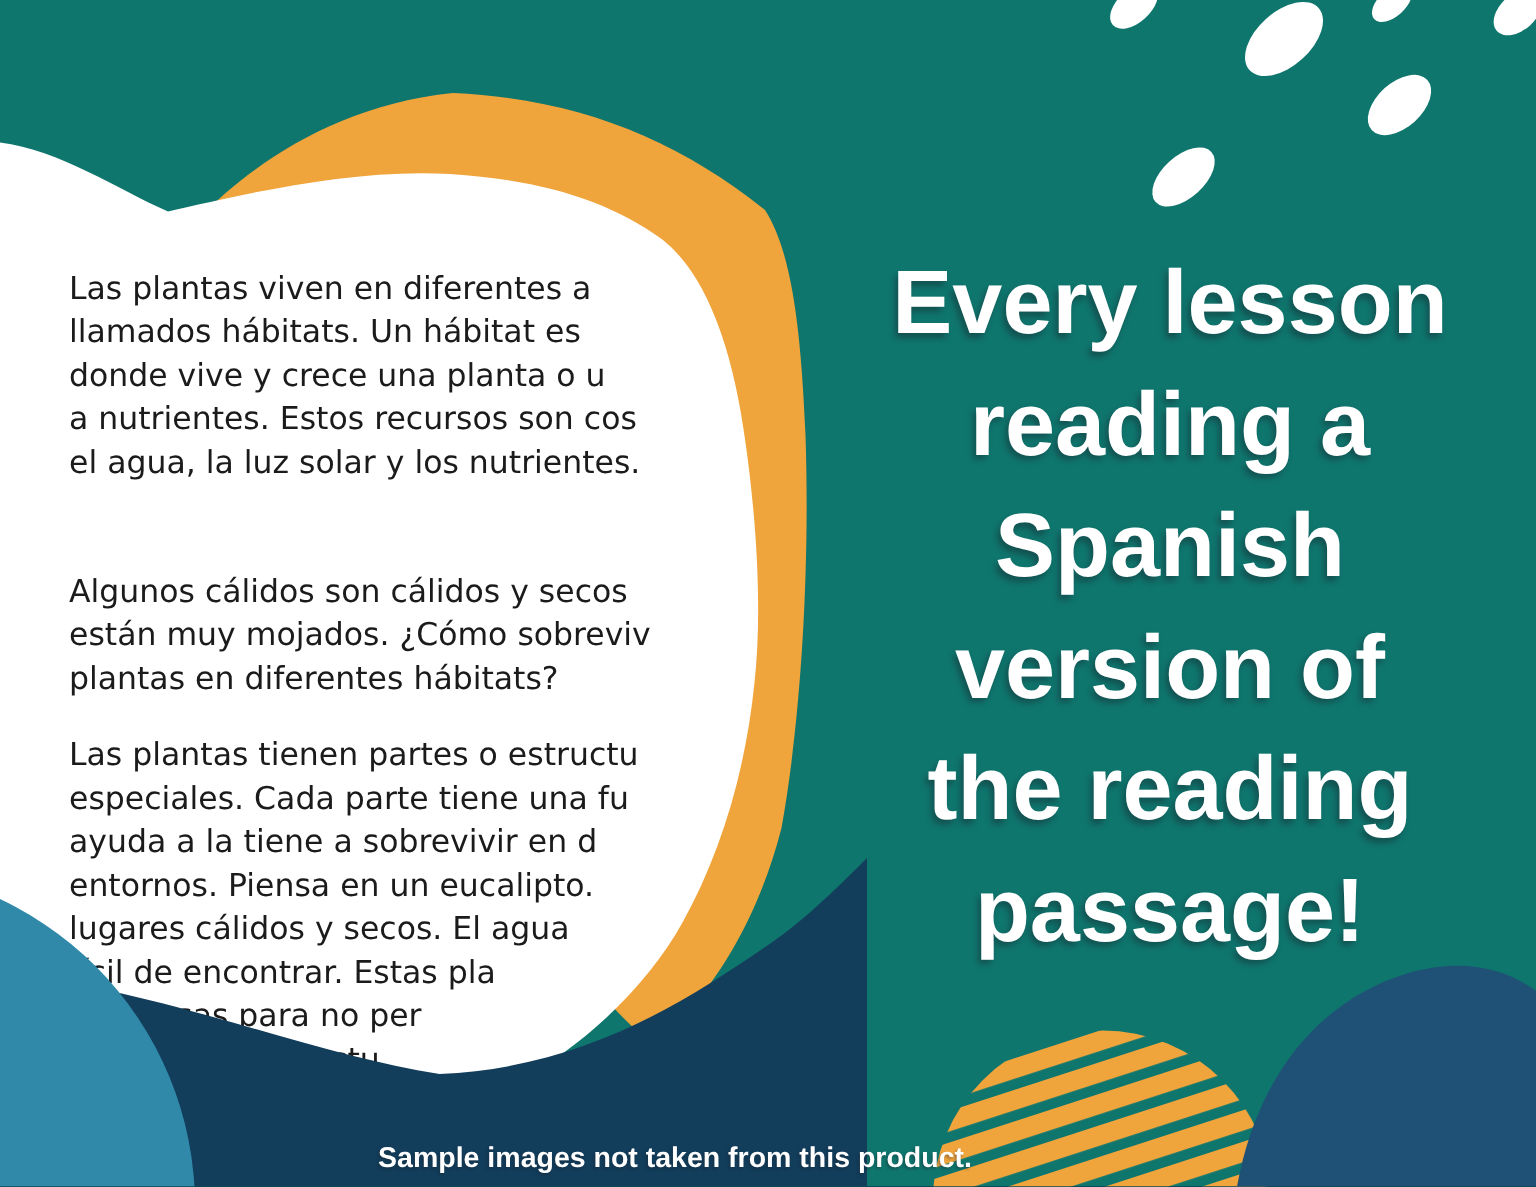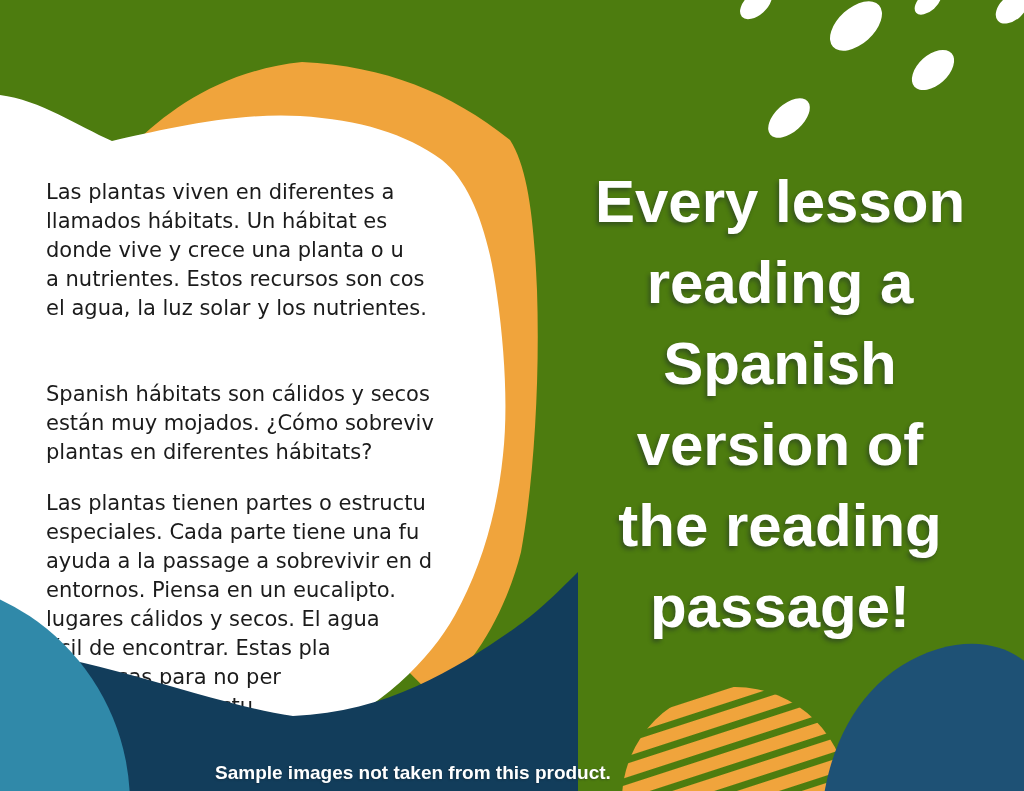--- a/index.html
+++ b/index.html
@@ -1,18 +1,18 @@
 <!DOCTYPE html>
 <html><head>
 <meta charset="utf-8">
 <style>
   html,body{margin:0;padding:0;background:#0b2d44;}
   #stage{
     position:relative;width:1024px;height:791px;overflow:hidden;
-    background:#4d7c0f;
+    background:#0f766e;
     font-family:"Liberation Sans",sans-serif;
   }
   #stage svg{position:absolute;left:0;top:0;}
   .layer1{z-index:1;}
   #passage{
     position:absolute;left:0;top:0;width:1024px;height:791px;z-index:2;
     clip-path:path("M0,95 C40,100 78,126 112,141 C160,130 235,112 300,116 C360,120 405,133 442,160 C472,184 489,235 497,295 C505,352 508,410 503,455 C497,515 480,570 455,615 C430,660 380,710 310,738 C240,760 150,755 85,720 C30,690 -5,655 -5,640 L-5,95 Z");
     color:#1b1b1b;
     font-family:"DejaVu Sans",sans-serif;
     font-size:21px;line-height:29px;
@@ -28,21 +28,21 @@
   .ln.ind-c{margin-left:120px;}
   .layer3{z-index:3;}
   #headline{
     position:absolute;left:552px;top:161px;width:456px;z-index:4;
     text-align:center;color:#ffffff;
     font-weight:800;font-size:60px;line-height:81px;letter-spacing:0;
     text-shadow:-2px 3px 4px rgba(25,35,45,0.45);
   }
   #caption{
     position:absolute;left:215px;top:761px;width:470px;z-index:4;
-    color:#ffffff;
+    text-align:center;color:#ffffff;
     font-weight:700;font-size:19px;line-height:24px;
     text-shadow:-1px 1px 2px rgba(25,35,45,0.4);
   }
 </style>
 </head>
 <body>
 
 <div id="stage">
 
   <svg class="layer1" width="1024" height="791" viewBox="0 0 1024 791">
@@ -69,28 +69,28 @@
 
   <div id="passage">
     <div class="para p1">
       <div class="ln"><span>Las plantas viven en diferentes a</span></div>
       <div class="ln"><span>llamados </span><b>hábitats</b><span>. Un hábitat es</span></div>
       <div class="ln"><span>donde vive y crece una planta o u</span></div>
       <div class="ln"><span>a nutrientes. Estos recursos son cos</span></div>
       <div class="ln"><span>el agua, la luz solar y los nutrientes.</span></div>
     </div>
     <div class="para p2">
-      <div class="ln"><span>Spanish hábitats son cálidos y secos</span></div>
+      <div class="ln"><span>Algunos cálidos son cálidos y secos</span></div>
       <div class="ln"><span>están muy mojados. ¿Cómo sobreviv</span></div>
       <div class="ln"><span>plantas en diferentes hábitats?</span></div>
     </div>
     <div class="para p3">
       <div class="ln"><span>Las plantas tienen partes o </span><b>estructu</b></div>
       <div class="ln"><span>especiales. Cada parte tiene una </span><b>fu</b></div>
-      <div class="ln"><span>ayuda a la passage a sobrevivir en d</span></div>
+      <div class="ln"><span>ayuda a la tiene a sobrevivir en d</span></div>
       <div class="ln"><span>entornos. Piensa en un eucalipto.</span></div>
       <div class="ln"><span>lugares cálidos y secos. El agua</span></div>
       <div class="ln ind-a"><span>ifícil de encontrar. Estas pla</span></div>
       <div class="ln ind-b"><span>cerosas para no per</span></div>
       <div class="ln ind-c"><span>estructu</span></div>
     </div>
   </div>
 
   <svg class="layer3" width="1024" height="791" viewBox="0 0 1024 791">
     <defs>

